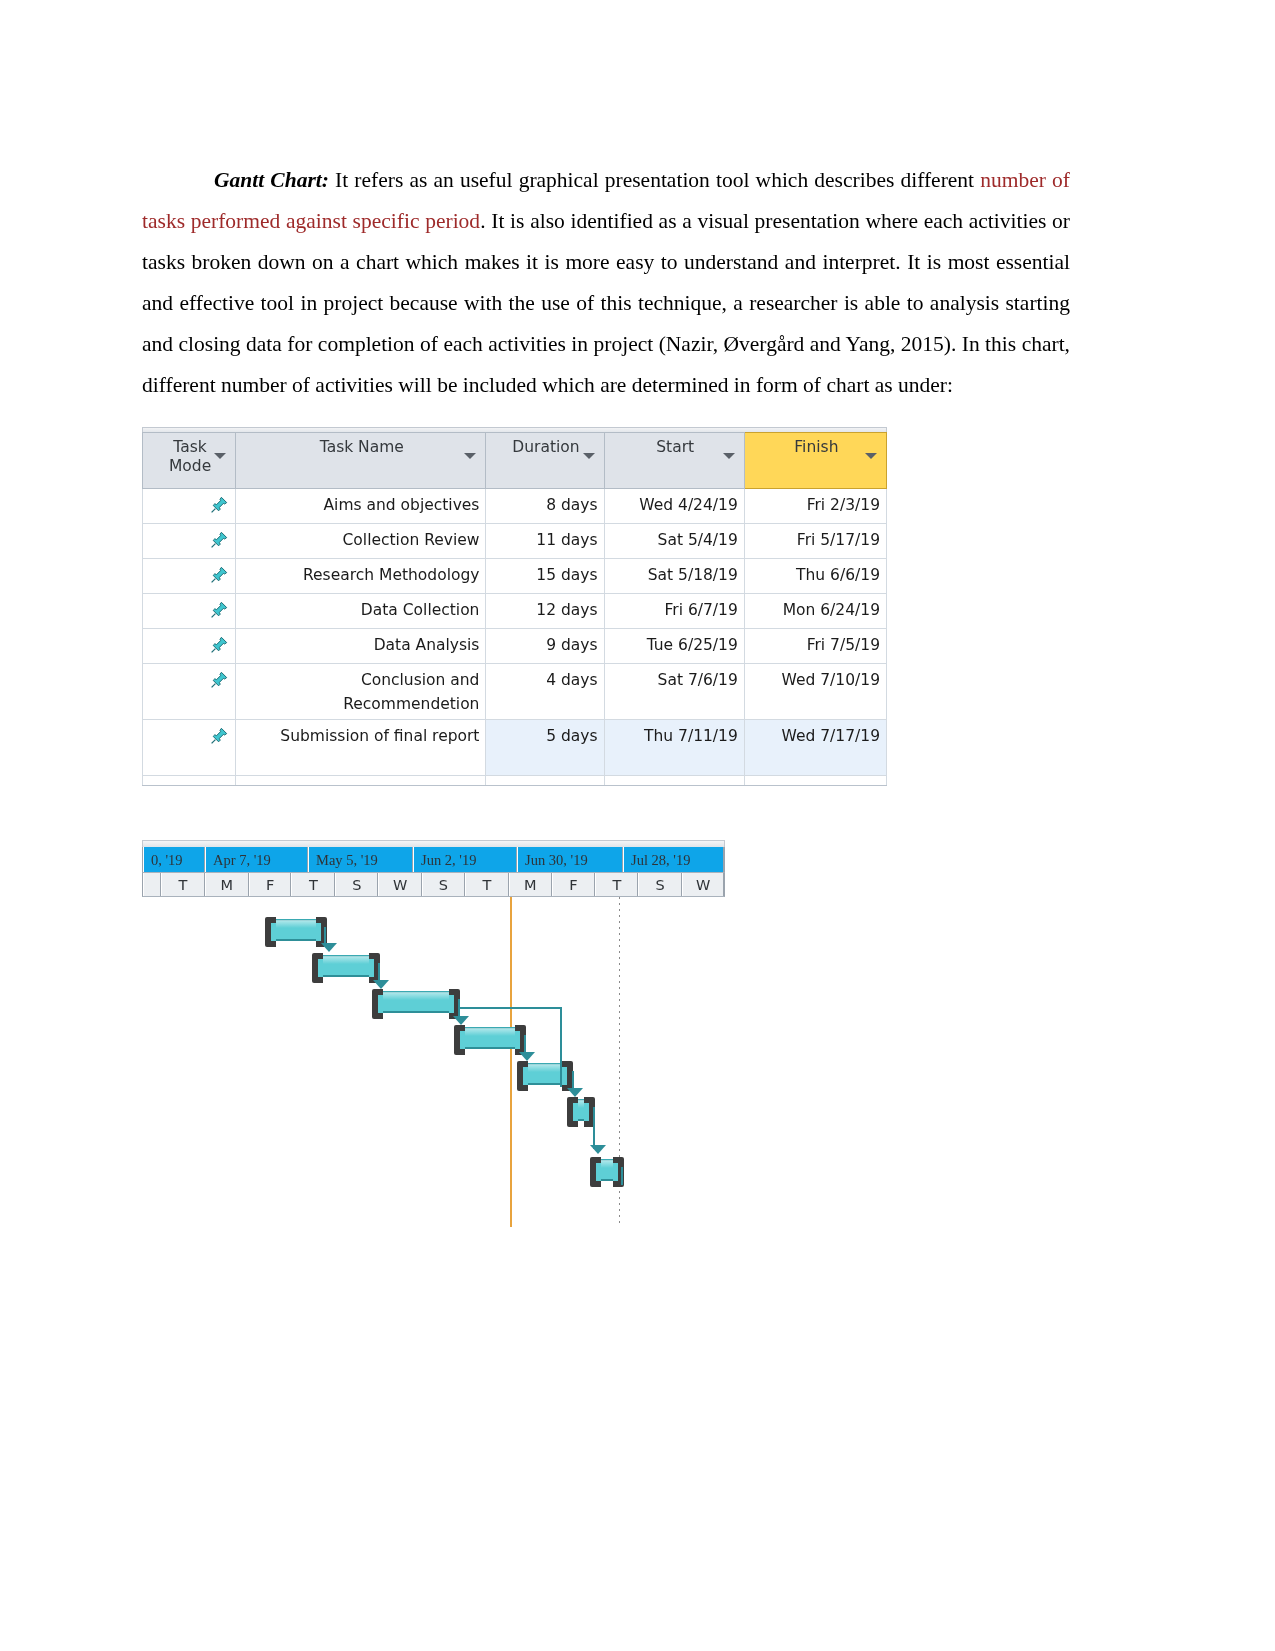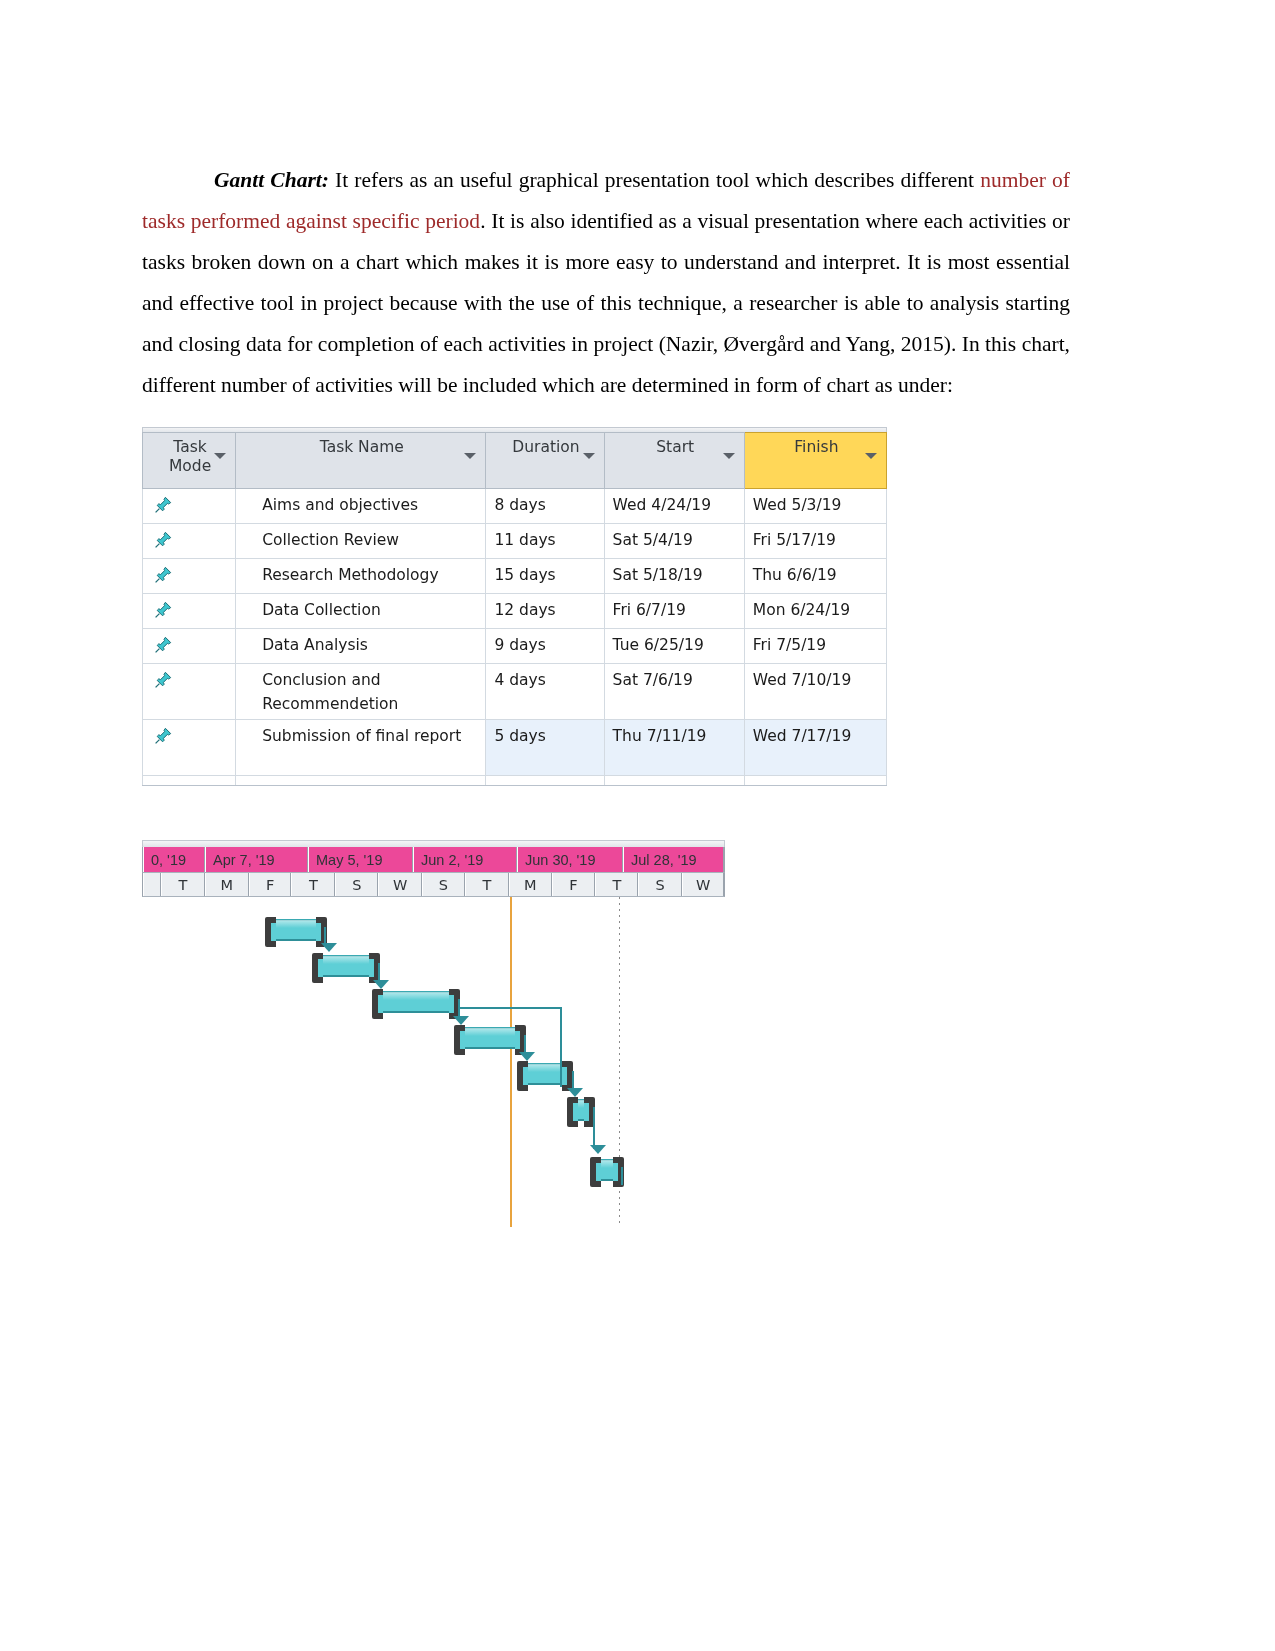--- a/index.html
+++ b/index.html
@@ -85,20 +85,21 @@
   .col-finish { width:142px; }
 
   .proj-table tbody td {
     border:1px solid #d3dae1;
     height:31px;
     vertical-align:top;
     padding:4px 6px 3px 8px;
     line-height:24px;
     background:#fff;
     white-space:normal;
+    text-align:right;
   }
   .proj-table tbody tr td.c-mode { padding-left:10px; }
   .proj-table tbody td.c-name { padding-left:26px; }
   .proj-table tbody tr.sel td { background:#e8f1fb;margin-top:9px; }
   .proj-table tbody tr.sel td.c-mode,
   .proj-table tbody tr.sel td.c-name { background:#fff; }
   .proj-table tbody tr.tall td { height:56px; }
   .proj-table tbody tr.tall2 td { height:56px; }
   .proj-table tbody tr.endrow td { height:10px; border-bottom:1px solid #b9c2cc;}
 
@@ -120,28 +121,28 @@
   }
   .tl-row { display:flex; width:100%; }
   .tl-major {
     height:26px;
     background:#eceff2;
     border-bottom:1px solid #a9b2bc;
   }
   .tl-major .cell {
     border-right:1px solid #9aa3ad;
     border-left:1px solid #fff;
-    font-family:Liberation Sans, sans-serif;
+    font-family:Liberation Serif, serif;
     font-size:14.5px;
     color:#2f3337;
     line-height:26px;
     padding-left:7px;
     overflow:hidden;
     white-space:nowrap;
-    background:#ec4899;
+    background:#0ea5e9;
   }
   .tl-minor {
     height:24px;
     background:#eceff2;
     border-bottom:1px solid #a9b2bc;
   }
   .tl-minor .cell {
     border-right:1px solid #9aa3ad;
     border-left:1px solid #fff;
     font-family:"DejaVu Sans", sans-serif;
@@ -255,21 +256,21 @@
           <span class="pin">
             <svg width="20" height="20" viewBox="0 0 20 20">
               <path d="M12.4 2.3 L17.7 7.6 L15.6 9.0 L14.4 8.4 L10.4 12.4 L11.2 14.2 L9.6 15.8 L4.2 10.4 L5.8 8.8 L7.6 9.6 L11.6 5.6 L11.0 4.4 Z" fill="#3fc6cf" stroke="#1f6f77" stroke-width="1"></path>
               <path d="M6.4 13.6 L2.6 17.4" stroke="#1f6f77" stroke-width="1.3" fill="none"></path>
             </svg>
           </span>
         </td>
         <td class="c-name">Aims and objectives</td>
         <td>8 days</td>
         <td>Wed 4/24/19</td>
-        <td>Wed 5/3/19</td>
+        <td>Fri 2/3/19</td>
       </tr>
 
       <tr>
         <td class="c-mode">
           <span class="pin">
             <svg width="20" height="20" viewBox="0 0 20 20">
               <path d="M12.4 2.3 L17.7 7.6 L15.6 9.0 L14.4 8.4 L10.4 12.4 L11.2 14.2 L9.6 15.8 L4.2 10.4 L5.8 8.8 L7.6 9.6 L11.6 5.6 L11.0 4.4 Z" fill="#3fc6cf" stroke="#1f6f77" stroke-width="1"></path>
               <path d="M6.4 13.6 L2.6 17.4" stroke="#1f6f77" stroke-width="1.3" fill="none"></path>
             </svg>
           </span>

